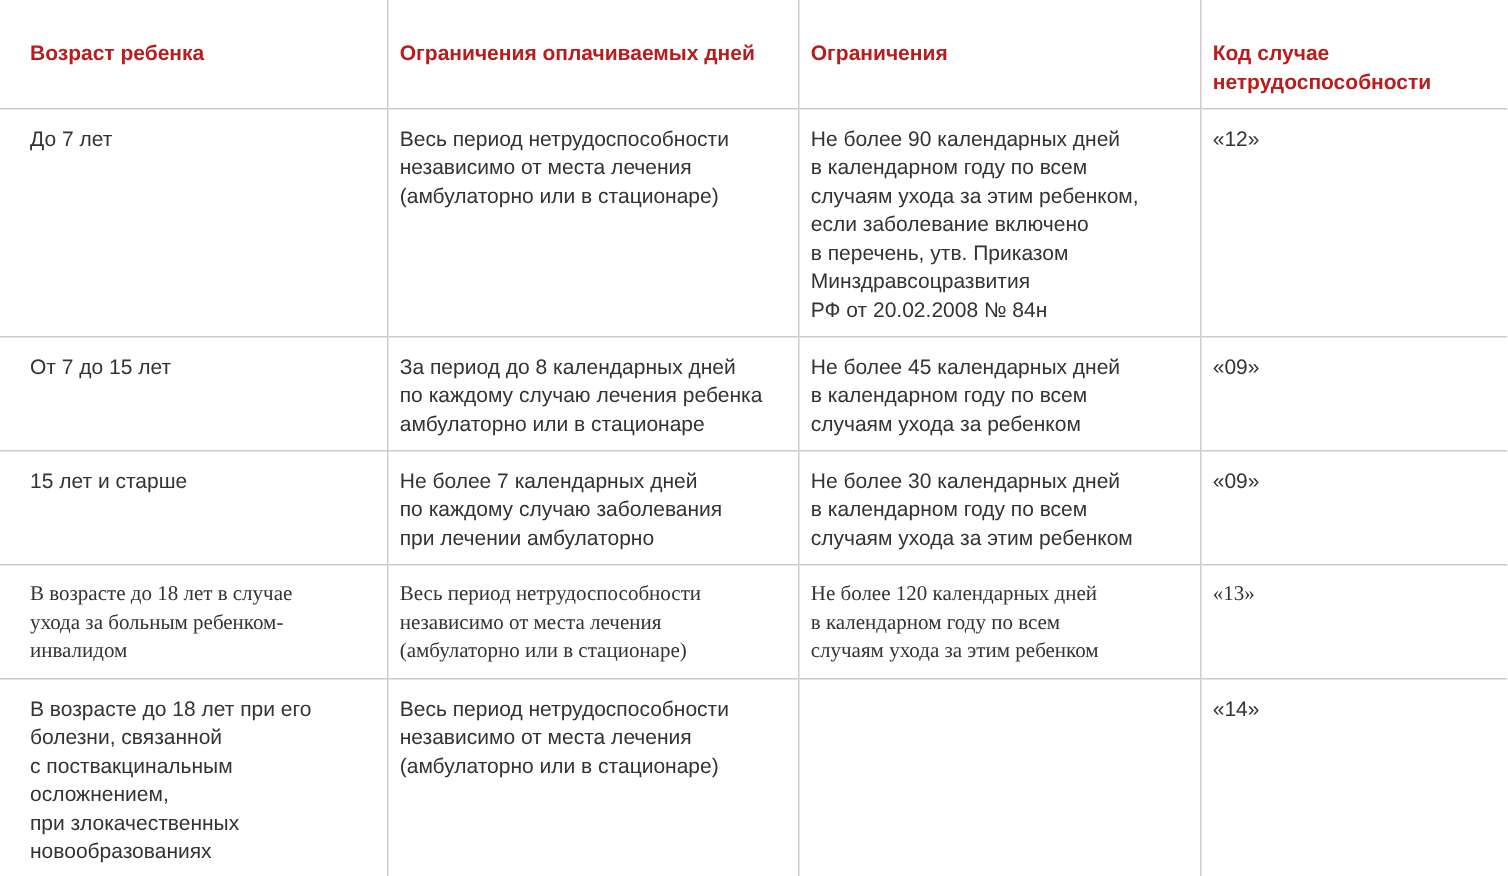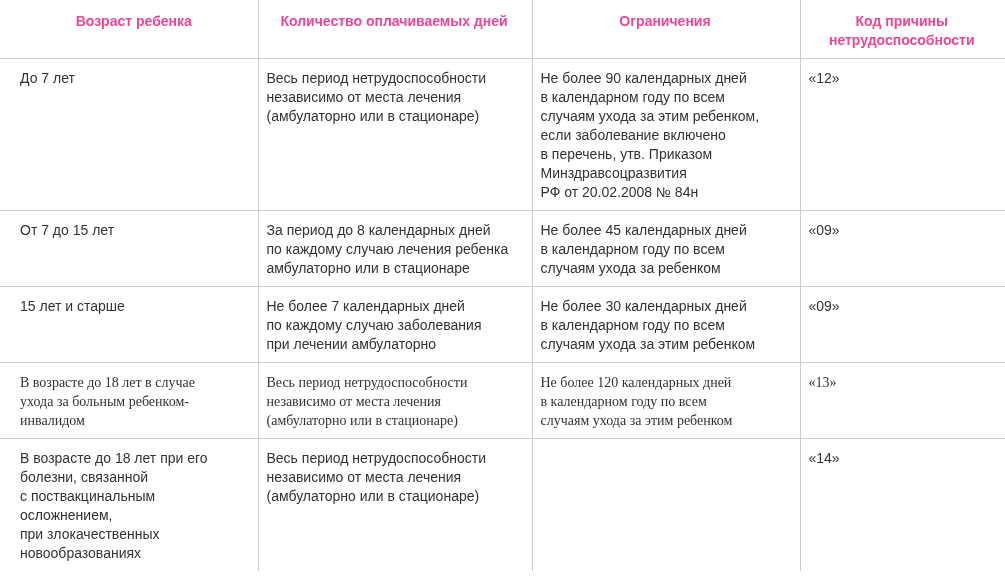--- a/index.html
+++ b/index.html
@@ -29,23 +29,22 @@
     line-height: 19px;
     white-space: pre-line;
     border-right: 1px solid #cccccc;
     border-bottom: 1px solid #cccccc;
     padding: 10px 10px 8px 8px;
     color: #333333;
     font-weight: normal;
   }
   th {
     font-weight: bold;
-    color: #ec4899;
-    padding-top: 12px;
-    text-align: center;
+    color: #b91c1c;
+    padding-top: 26px;
   }
   th:first-child, td:first-child { padding-left: 20px; }
   th:last-child, td:last-child { border-right: none; }
   thead tr       { height: 48px; }
   tbody tr:nth-child(1) { height: 130px; margin-top: 36px; }
   tbody tr:nth-child(2) { height: 57px; }
   tbody tr:nth-child(3) { height: 61px; }
   tbody tr:nth-child(4) { height: 59px; font-family: Liberation Serif, serif; }
   tbody tr:nth-child(5) { height: 58px; margin-top: 27px; }
   tbody tr:nth-child(6) { height: 111px; }
@@ -58,23 +57,23 @@
 <table class="rules">
   <colgroup>
     <col class="c1">
       <col class="c2">
       <col class="c3">
       <col class="c4">
   </colgroup>
   <thead>
     <tr>
       <th>Возраст ребенка</th>
-      <th>Количество оплачиваемых дней</th>
+      <th>Ограничения оплачиваемых дней</th>
       <th>Ограничения</th>
-      <th>Код причины
+      <th>Код случае
 нетрудоспособности</th>
     </tr>
   </thead>
   <tbody id="table-body">
       <tr>
         <td>До 7 лет</td>
         <td>Весь период нетрудоспособности
 независимо от места лечения
 (амбулаторно или в стационаре)</td>
         <td>Не более 90 календарных дней

